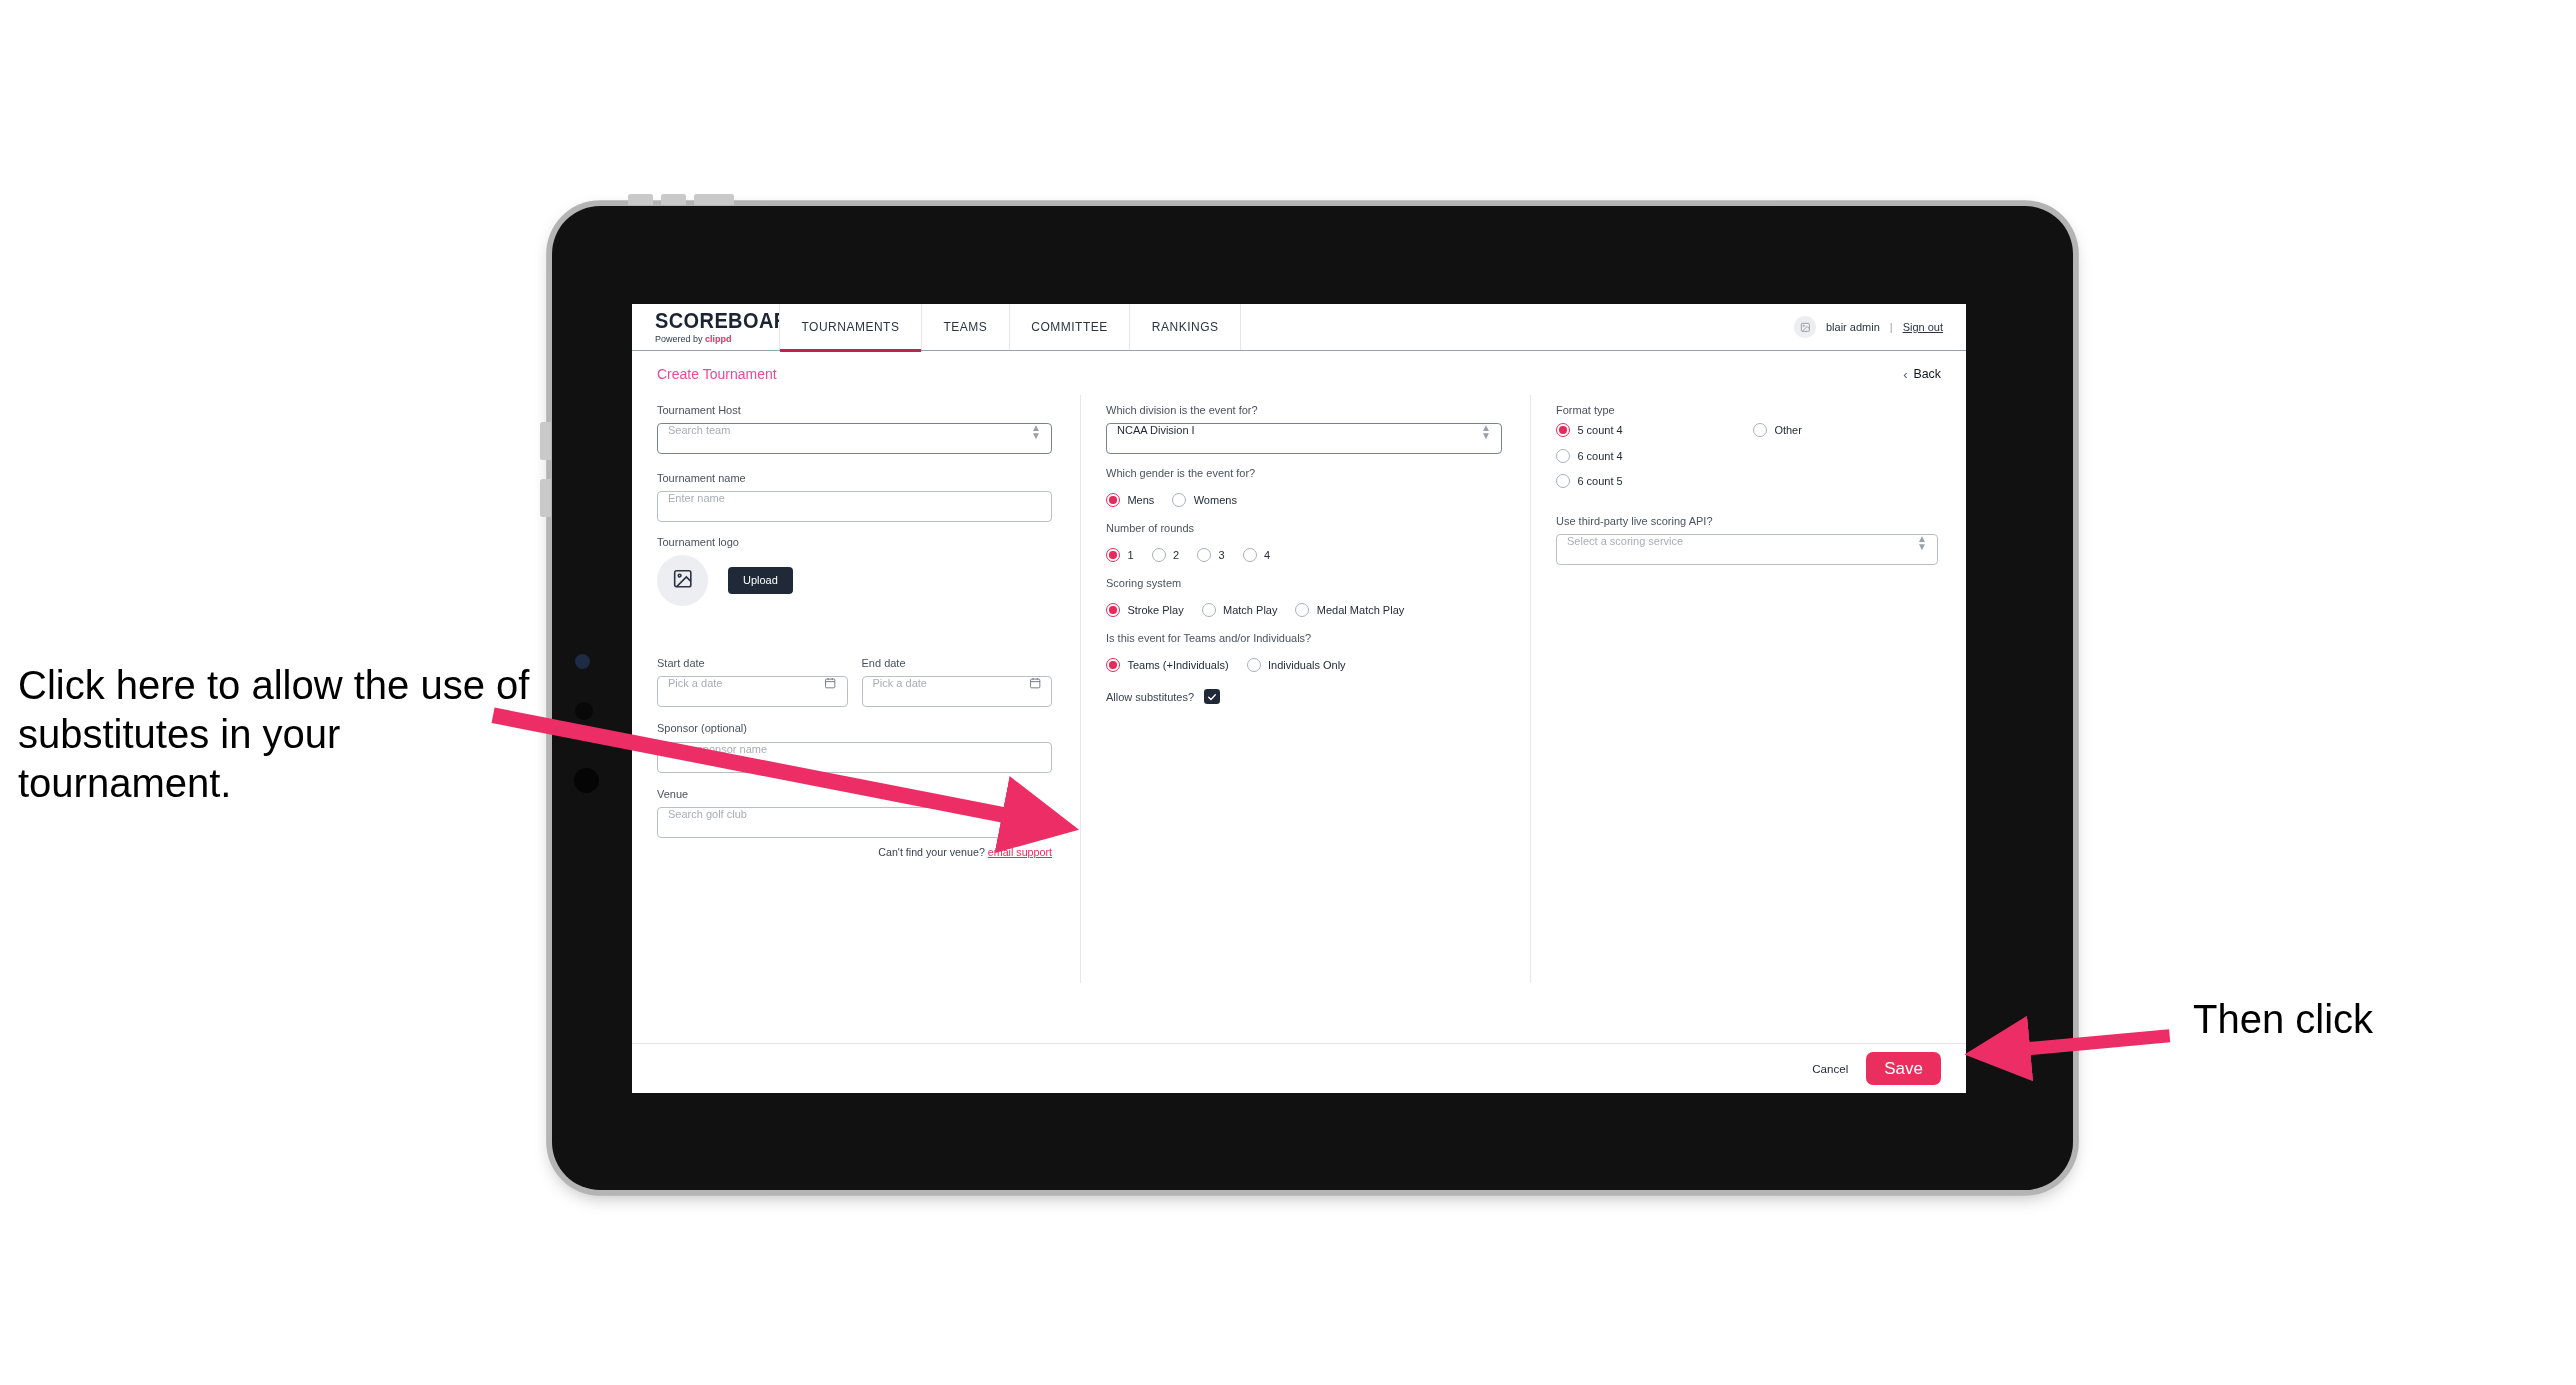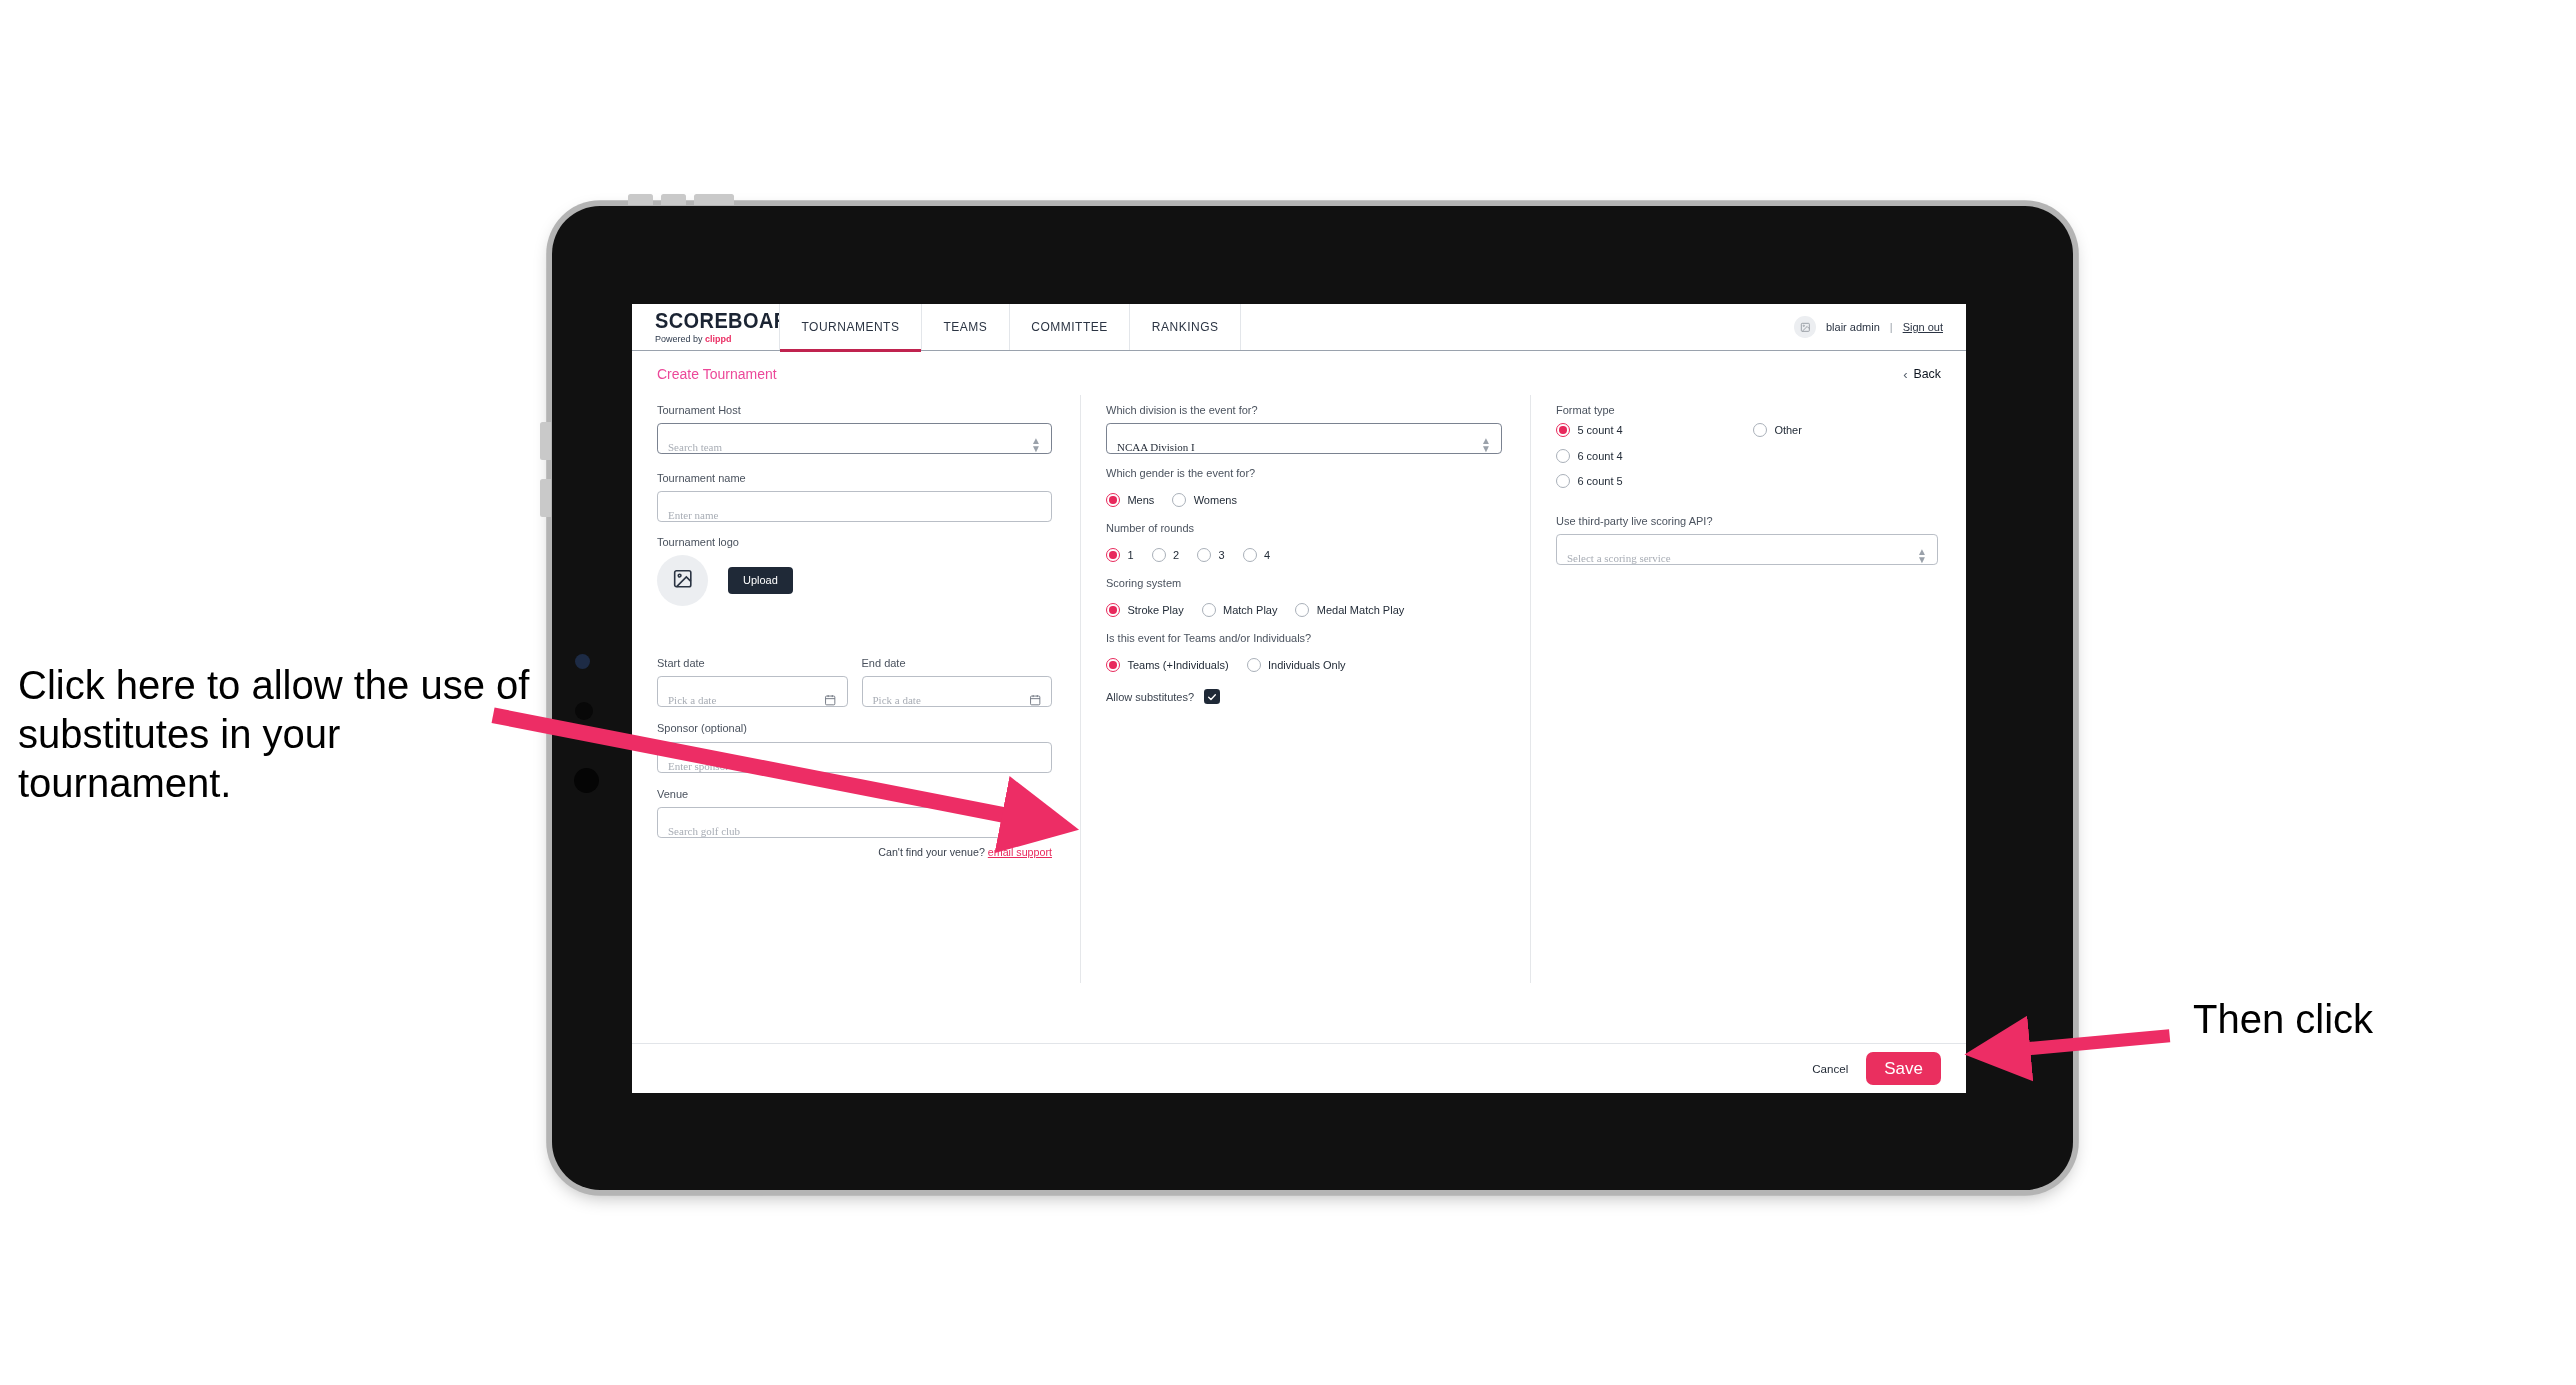--- a/index.html
+++ b/index.html
@@ -112,22 +112,22 @@
   #col1{width:448px;}
   #col2{width:450px;border-left:0.8px solid #e5e7ea;}
   #col3{width:436px;border-left:0.8px solid #e5e7ea;}
 
   .flabel{font-size:11px;color:#4a525e;margin:0 0 7.4px 0;}
   .gap{height:18px;}
 
   .finput{
     width:100%;height:31px;box-sizing:border-box;
     border:0.8px solid #b9bec6;border-radius:4.1px;background:#fff;
-    display:flex;align-items:flex-end;padding:0 10px;
-    font-size:11px;color:#a8adb5;position:relative;font-family:Liberation Serif, serif;
+    display:flex;align-items:flex-start;padding:0 10px;
+    font-size:11px;color:#a8adb5;position:relative;
   }
   .finput.sel{border-color:#7a8290;}
   .finput .val{color:#1f2733;}
   .spin{margin-left:auto;color:#9aa1aa;font-size:10px;line-height:1;
         display:flex;flex-direction:column;align-items:center;}
   .spin i{font-style:normal;display:block;line-height:.78;}
   .calicon{margin-left:auto;color:#6e7580;display:flex;align-items:center;}
 
   
   #logorow{display:flex;align-items:center;gap:20px;margin-top:3.3px;}

